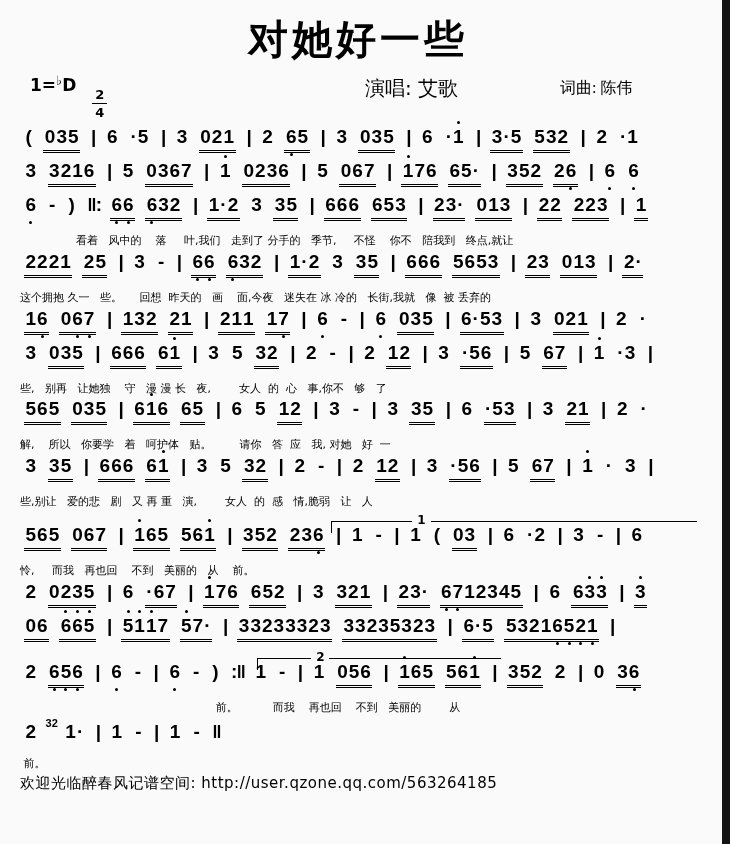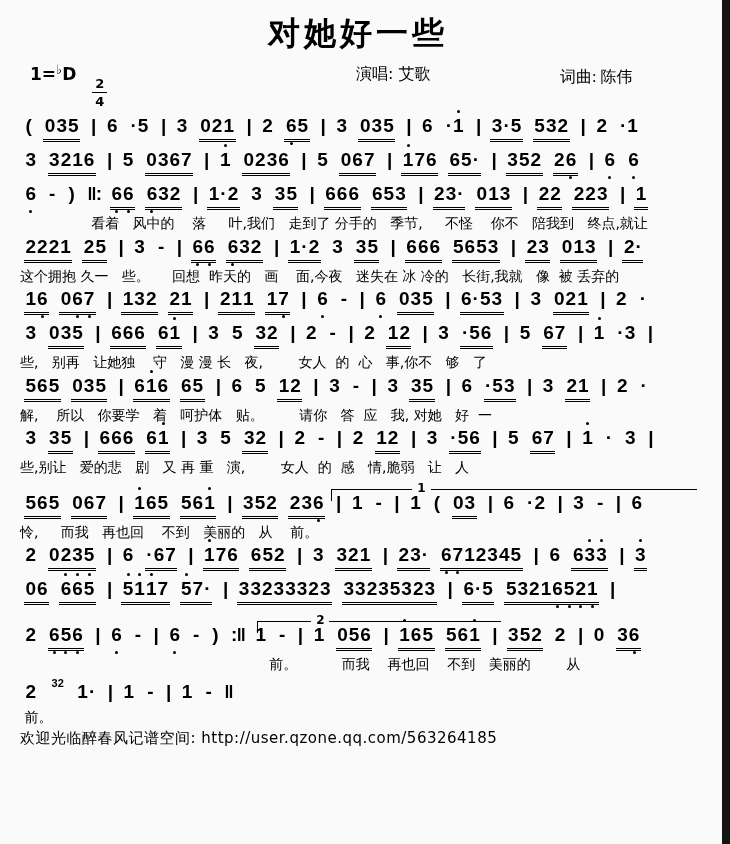--- a/index.html
+++ b/index.html
@@ -7,51 +7,51 @@
     width:730px;height:844px;
     background:#fafafa;color:#000;
     font-family:"DejaVu Sans","Liberation Sans",sans-serif;
     position:relative;overflow:hidden;
   }
   .rightbar{position:absolute;right:0;top:0;width:8px;height:844px;background:#141414;}
   .page{padding:6px 34px 0 20px;}
 
   
   .title{
-    text-align:center;font-size:32px;font-weight:bold;
+    text-align:center;font-size:40px;font-weight:bold;
     letter-spacing:4px;margin:6px 0 2px;
     font-family:"DejaVu Sans","Liberation Sans",sans-serif;
   }
   .meta{position:relative;height:56px;}
   .key{position:absolute;left:10px;top:4px;font-size:17px;font-weight:bold;white-space:nowrap;}
   .flat{font-size:13px;vertical-align:6px;}
   .ts{display:inline-flex;flex-direction:column;align-items:center;
       font-size:13px;font-weight:bold;line-height:1;vertical-align:-8px;margin-left:10px;}
   .ts-n{border-bottom:1.5px solid #000;padding:0 3px 2px;}
   .ts-d{padding-top:2px;}
-  .performer{position:absolute;left:336px;top:6px;font-size:16px;text-align:center;}
+  .performer{position:absolute;left:345px;top:6px;font-size:20px;text-align:center;}
   .credits{position:absolute;left:540px;top:6px;font-size:16px;line-height:1.65;}
   .credits div{white-space:nowrap;font-family:Liberation Serif, serif;}
 
   
   .line{position:relative;margin:1px 0 3px;}
   .line.has-volta{margin-top:15px;}
   .notes{font-weight:bold;font-size:19px;white-space:nowrap;height:31px;
          font-family:Liberation Sans, sans-serif;}
   .grp{display:inline-block;margin:0 6px 0 4px;position:relative;padding:0 1px 2px;}
   .grp.ul{border-bottom:3px double #000;}
   .note{display:inline-block;position:relative;padding:0 .5px;}
   .note.hi::after{content:'';position:absolute;top:-5px;left:50%;margin-left:-1.5px;
                   width:3px;height:3px;border-radius:50%;background:#000;}
   .note.lo::after{content:'';position:absolute;bottom:-8px;left:50%;margin-left:-1.5px;
                   width:3px;height:3px;border-radius:50%;background:#000;}
   .bar{display:inline-block;margin:0 5px;font-weight:bold;}
   .rep{letter-spacing:-1px;}
-  .grace{display:inline-block;font-size:11px;vertical-align:11px;margin:0 8px;font-weight:bold;}
-  .lyrics{font-size:14px;white-space:pre;margin-top:1px;line-height:1.25;}
+  .grace{display:inline-block;font-size:11px;vertical-align:11px;margin:0 2px;font-weight:bold;}
+  .lyrics{font-size:11px;white-space:pre;margin-top:9px;line-height:1.25;}
 
   .volta{position:absolute;top:-3px;height:11px;
          border-top:1.5px solid #000;border-left:1.5px solid #000;}
   .vlabel{position:absolute;left:22%;top:-8px;background:#fafafa;
           padding:0 5px;font-size:12px;font-weight:bold;line-height:1;}
 
   .footer{font-size:15px;letter-spacing:.5px;}
 </style>
 </head>
 <body>

